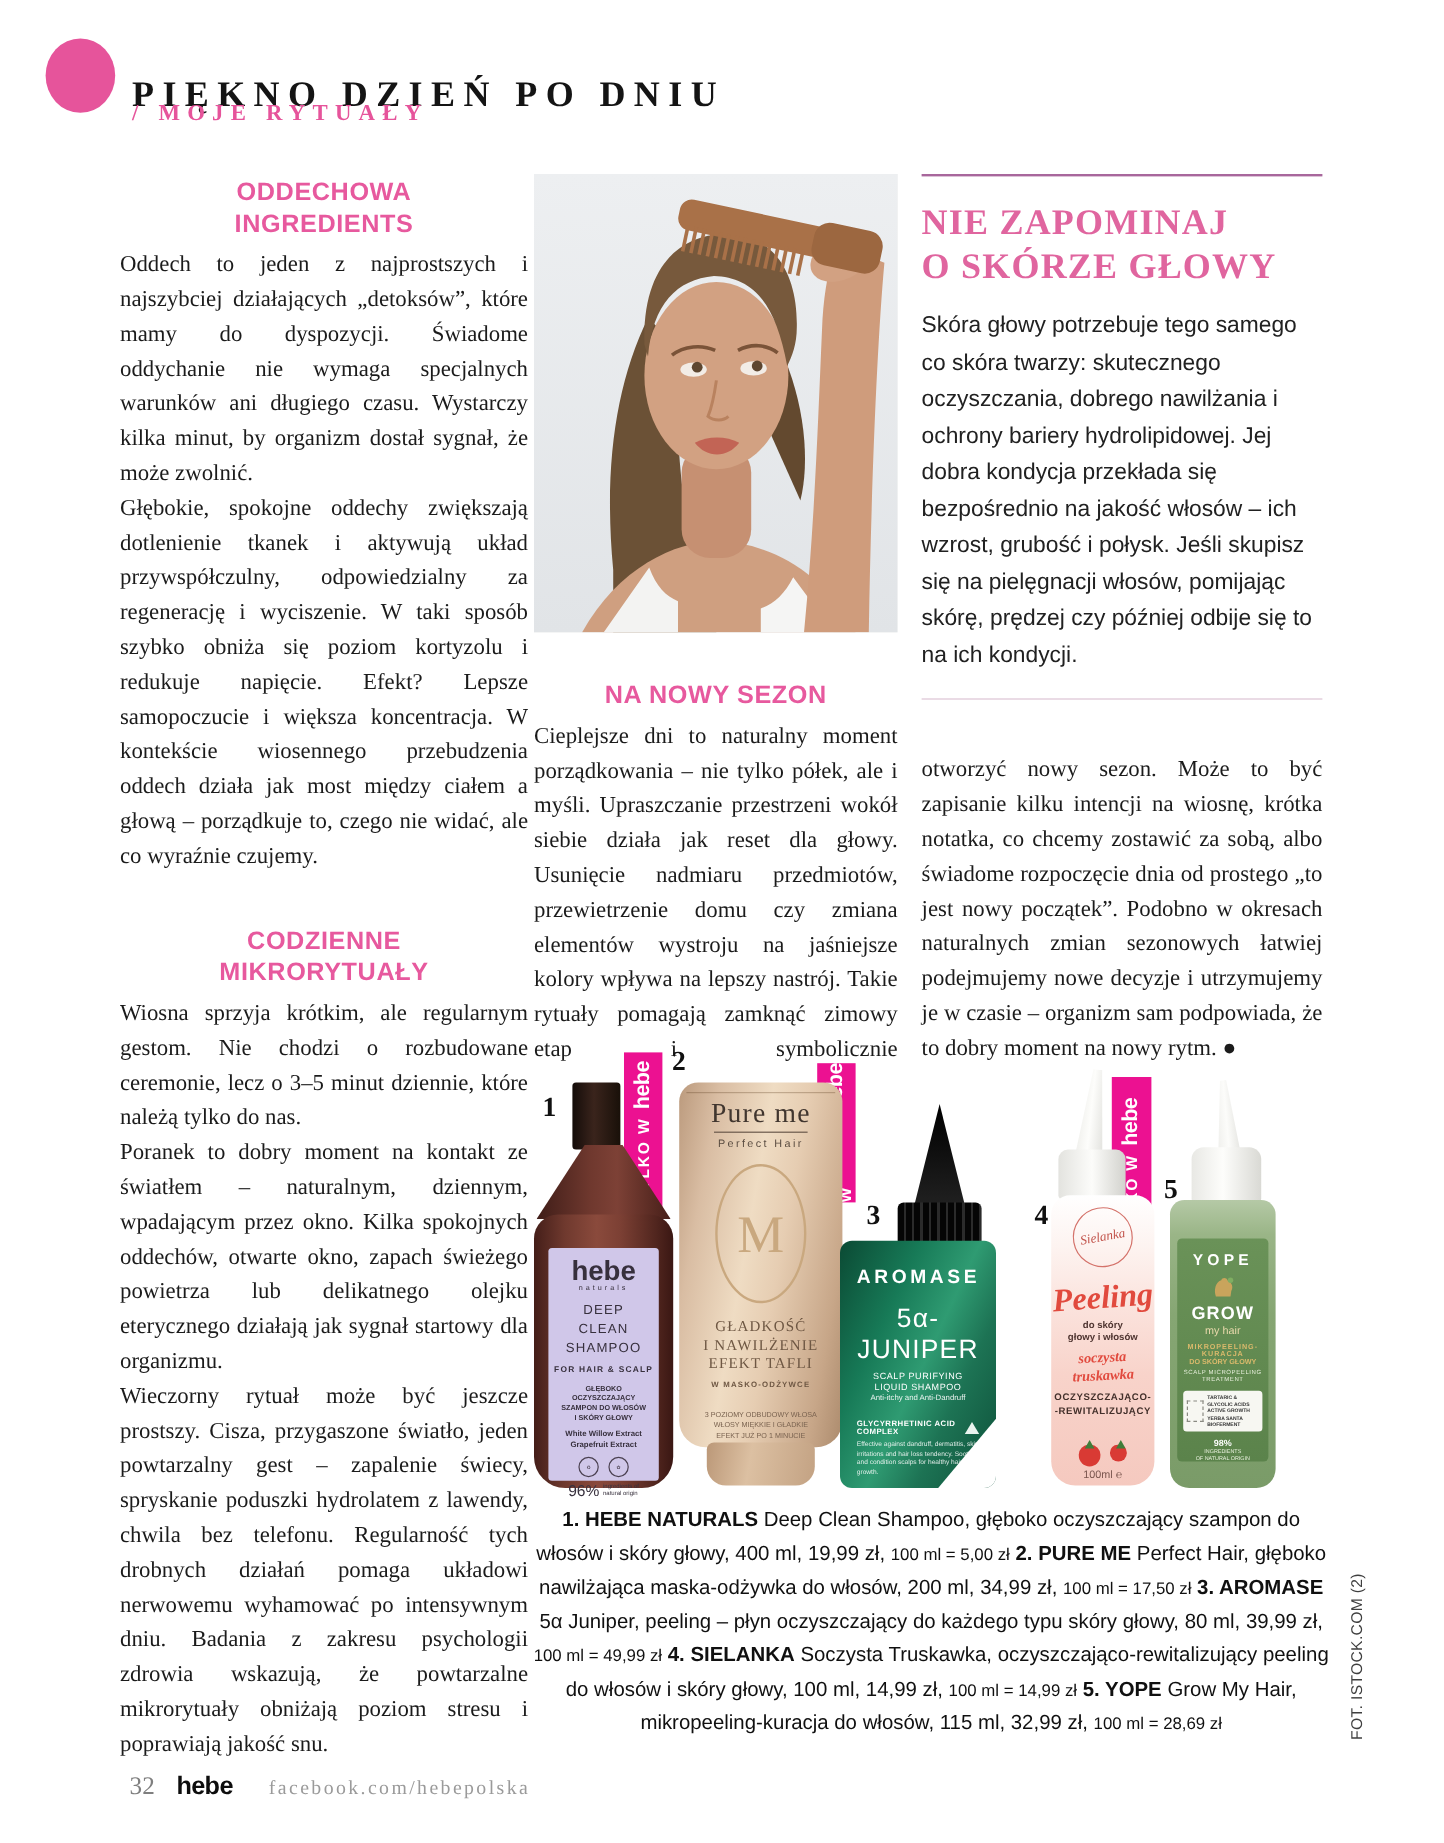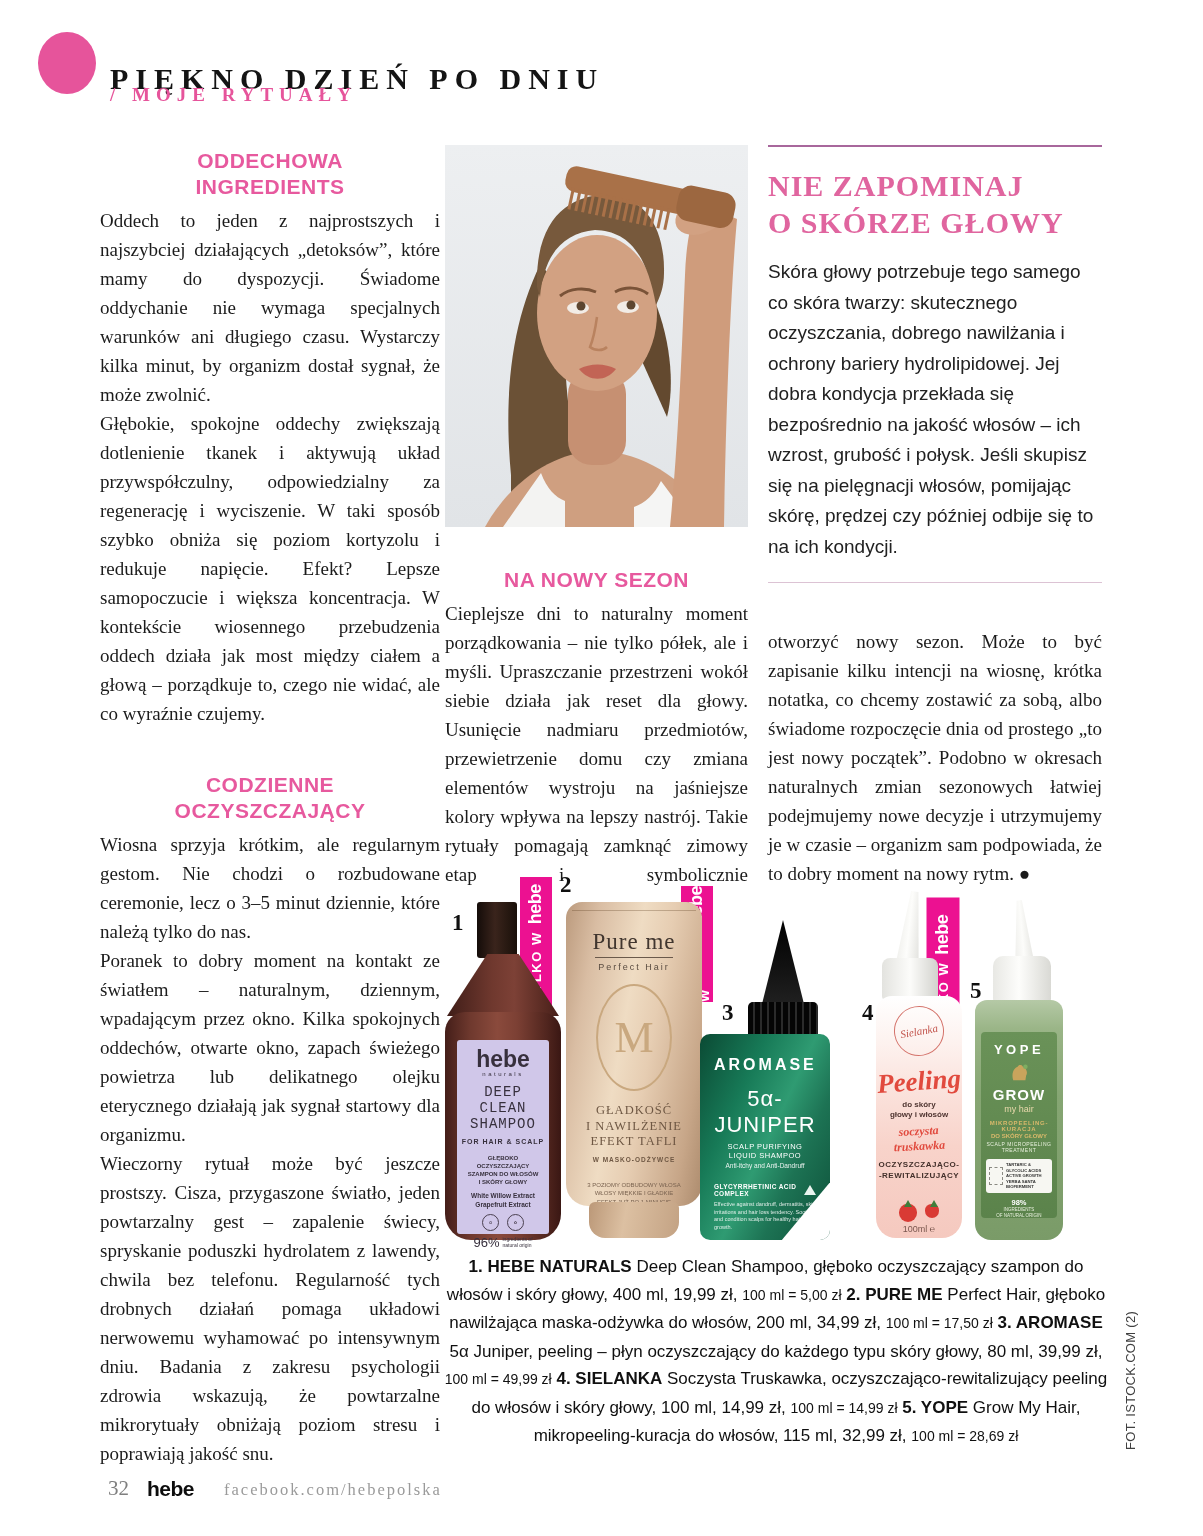--- a/index.html
+++ b/index.html
@@ -49,35 +49,35 @@
   .p1-cap{left:477px;top:902px;width:40px;height:56px;background:linear-gradient(90deg,#140c09,#3a241c 45%,#191009);border-radius:3px;}
   .p1-neck{left:447px;top:954px;width:112px;height:62px;
            clip-path:polygon(36% 0,64% 0,100% 100%,0 100%);
            background:linear-gradient(90deg,#3f1d18,#6f382e 40%,#7d4136 60%,#471f19);}
   .p1-body{left:445px;top:1012px;width:116px;height:228px;border-radius:20px 20px 26px 26px;
            background:linear-gradient(90deg,#441e19 0%,#6f392e 22%,#8a4a3c 45%,#7c4034 62%,#50251e 88%,#3a1713 100%);}
   .p1-label{left:457px;top:1040px;width:92px;height:194px;background:#d0c7e9;border-radius:3px;
            color:#37303d;padding:8px 4px;box-sizing:border-box;}
   .p1-brand{font-size:23px;font-weight:700;line-height:22px;}
   .p1-naturals{font-size:6px;letter-spacing:2.5px;margin-top:1px;}
-  .p1-name{font-family:Liberation Mono, monospace;font-size:14px;line-height:16px;letter-spacing:1px;margin-top:7px;}
+  .p1-name{font-family:Liberation Sans, sans-serif;font-size:11px;line-height:16px;letter-spacing:1px;margin-top:7px;}
   .p1-for{font-size:7px;font-weight:700;letter-spacing:1px;margin-top:6px;}
   .p1-desc{font-size:6px;font-weight:700;line-height:8px;margin-top:5px;}
   .p1-extracts{font-size:6.5px;font-weight:700;line-height:9px;margin-top:5px;}
   .p1-icons{display:flex;gap:8px;margin-top:5px;align-items:center;}
   .badge-circle{width:15px;height:15px;border:1px solid #4a4050;border-radius:50%;font-size:4px;
            display:flex;align-items:center;justify-content:center;color:#4a4050;}
   .p1-bottom{display:flex;align-items:center;gap:3px;margin-top:4px;}
   .p1-pct{font-size:13px;font-weight:400;}
   .p1-pctnote{font-size:5px;line-height:5.5px;text-align:left;}
 
   
   .p2-tube{left:566px;top:902px;width:136px;height:304px;border-radius:16px 16px 22px 22px;
            background:linear-gradient(100deg,#bb9a7d 0%,#d9bda3 18%,#efdcc3 42%,#e6cdb2 58%,#c7a688 85%,#ab8a6c 100%);
-           padding-top:28px;box-sizing:border-box;color:#41362f;}
+           padding-top:14px;box-sizing:border-box;color:#41362f;}
   .p2-crimp{left:572px;top:910px;width:124px;height:1px;background:rgba(90,60,30,.3);}
   .p2-brand{font-family:"Liberation Serif",serif;font-size:23px;letter-spacing:1px;line-height:24px;}
   .p2-underline{width:78px;height:1px;background:#6a594b;margin:3px auto 0;}
   .p2-sub{font-size:9px;letter-spacing:2px;color:#5a4c41;margin-top:4px;}
   .p2-ellipse{width:72px;height:112px;border:2px solid #c9a87f;border-radius:50%;margin:12px auto 0;
            display:flex;align-items:center;justify-content:center;}
   .p2-m{font-family:"Liberation Serif",serif;font-size:44px;color:#c9a87f;}
   .p2-claims{font-family:"Liberation Serif",serif;font-size:12.5px;line-height:15.5px;
            letter-spacing:1px;color:#6e5743;margin-top:12px;}
   .p2-claimsub{font-size:6.5px;font-weight:700;letter-spacing:1px;color:#6e5743;margin-top:6px;}
@@ -174,21 +174,21 @@
   <div class="abs section-kicker">/ MOJE RYTUAŁY</div>
 
   <div class="abs col-left">
     <h2 class="h-pink">ODDECHOWA
 INGREDIENTS</h2>
     <div class="body-serif">
         <p>Oddech to jeden z najprostszych i najszybciej działających „detoksów”, które mamy do dyspozycji. Świadome oddychanie nie wymaga specjalnych warunków ani długiego czasu. Wystarczy kilka minut, by organizm dostał sygnał, że może zwolnić.</p>
         <p>Głębokie, spokojne oddechy zwiększają dotlenienie tkanek i aktywują układ przywspółczulny, odpowiedzialny za regenerację i wyciszenie. W taki sposób szybko obniża się poziom kortyzolu i redukuje napięcie. Efekt? Lepsze samopoczucie i większa koncentracja. W kontekście wiosennego przebudzenia oddech działa jak most między ciałem a głową – porządkuje to, czego nie widać, ale co wyraźnie czujemy.</p>
       </div>
     <h2 class="h-pink gap-top">CODZIENNE
-OCZYSZCZAJĄCY</h2>
+MIKRORYTUAŁY</h2>
     <div class="body-serif">
         <p>Wiosna sprzyja krótkim, ale regularnym gestom. Nie chodzi o rozbudowane ceremonie, lecz o 3–5 minut dziennie, które należą tylko do nas.</p>
         <p>Poranek to dobry moment na kontakt ze światłem – naturalnym, dziennym, wpadającym przez okno. Kilka spokojnych oddechów, otwarte okno, zapach świeżego powietrza lub delikatnego olejku eterycznego działają jak sygnał startowy dla organizmu.</p>
         <p>Wieczorny rytuał może być jeszcze prostszy. Cisza, przygaszone światło, jeden powtarzalny gest – zapalenie świecy, spryskanie poduszki hydrolatem z lawendy, chwila bez telefonu. Regularność tych drobnych działań pomaga układowi nerwowemu wyhamować po intensywnym dniu. Badania z zakresu psychologii zdrowia wskazują, że powtarzalne mikrorytuały obniżają poziom stresu i poprawiają jakość snu.</p>
       </div>
   </div>
 
   <div class="abs col-mid">
     <div class="photo-frame" role="img" aria-label="Kobieta rozczesująca mokre włosy drewnianym grzebieniem">
       <svg viewBox="0 0 303 382" width="303" height="382">

